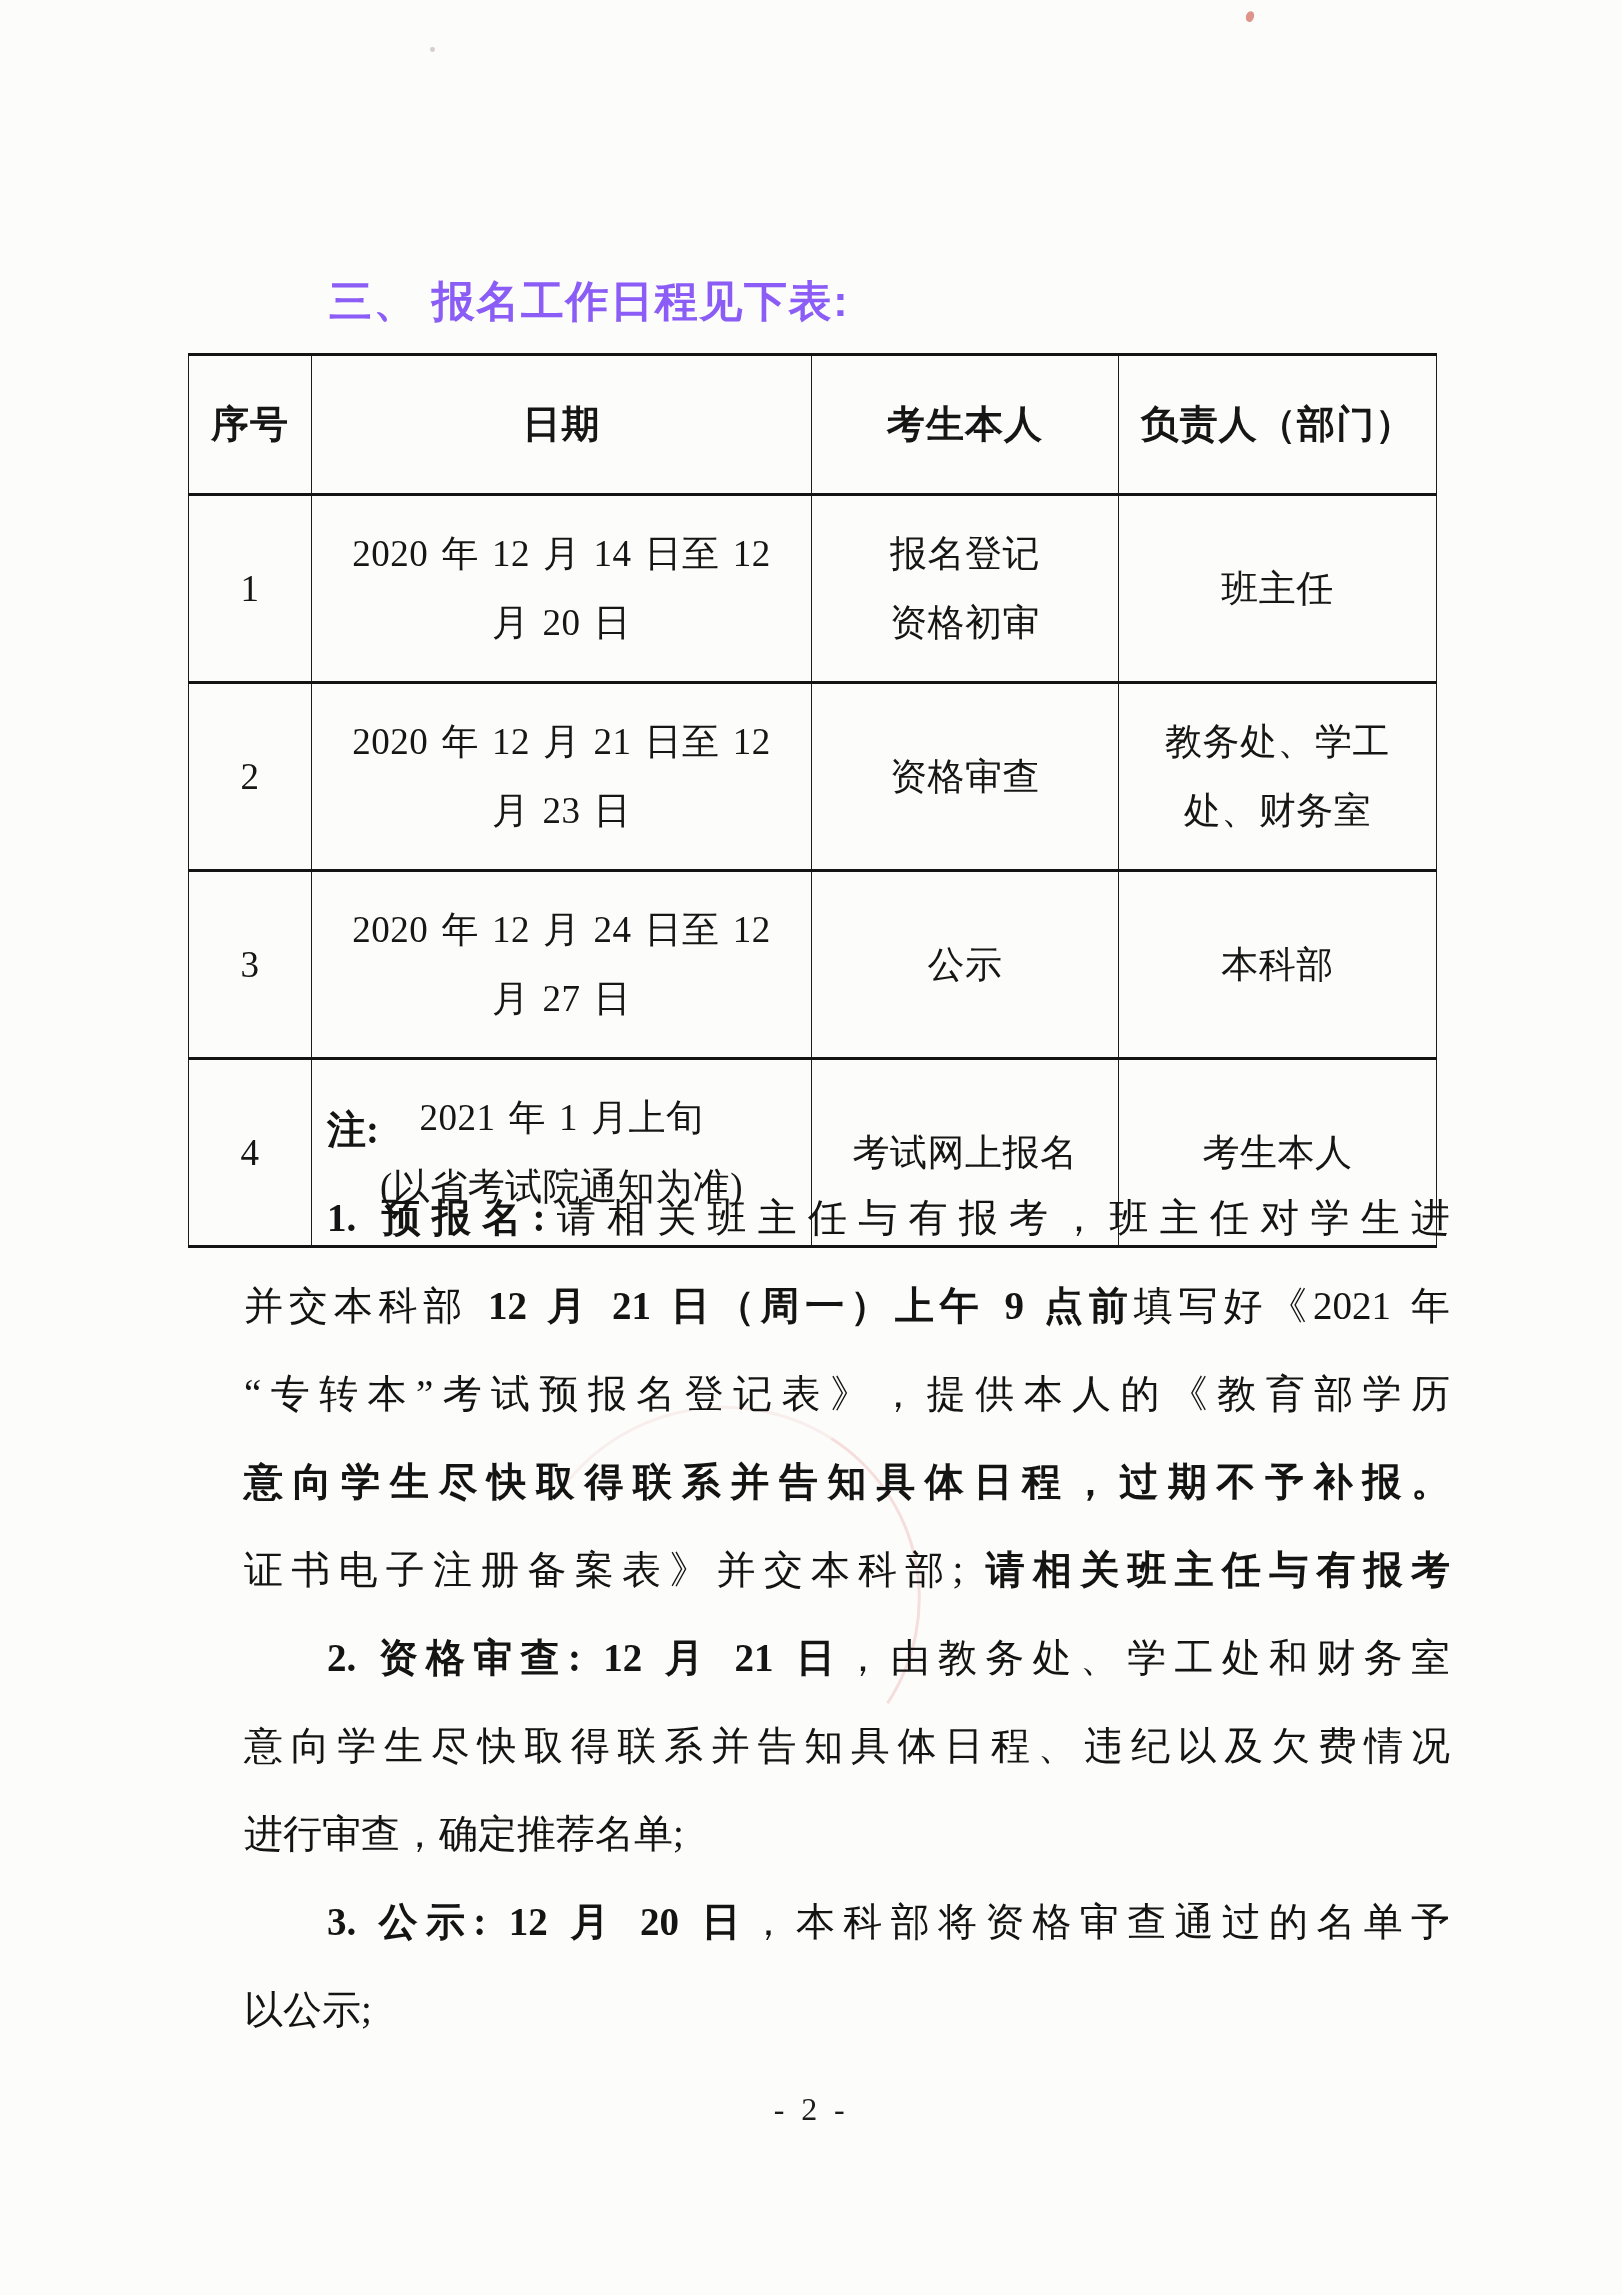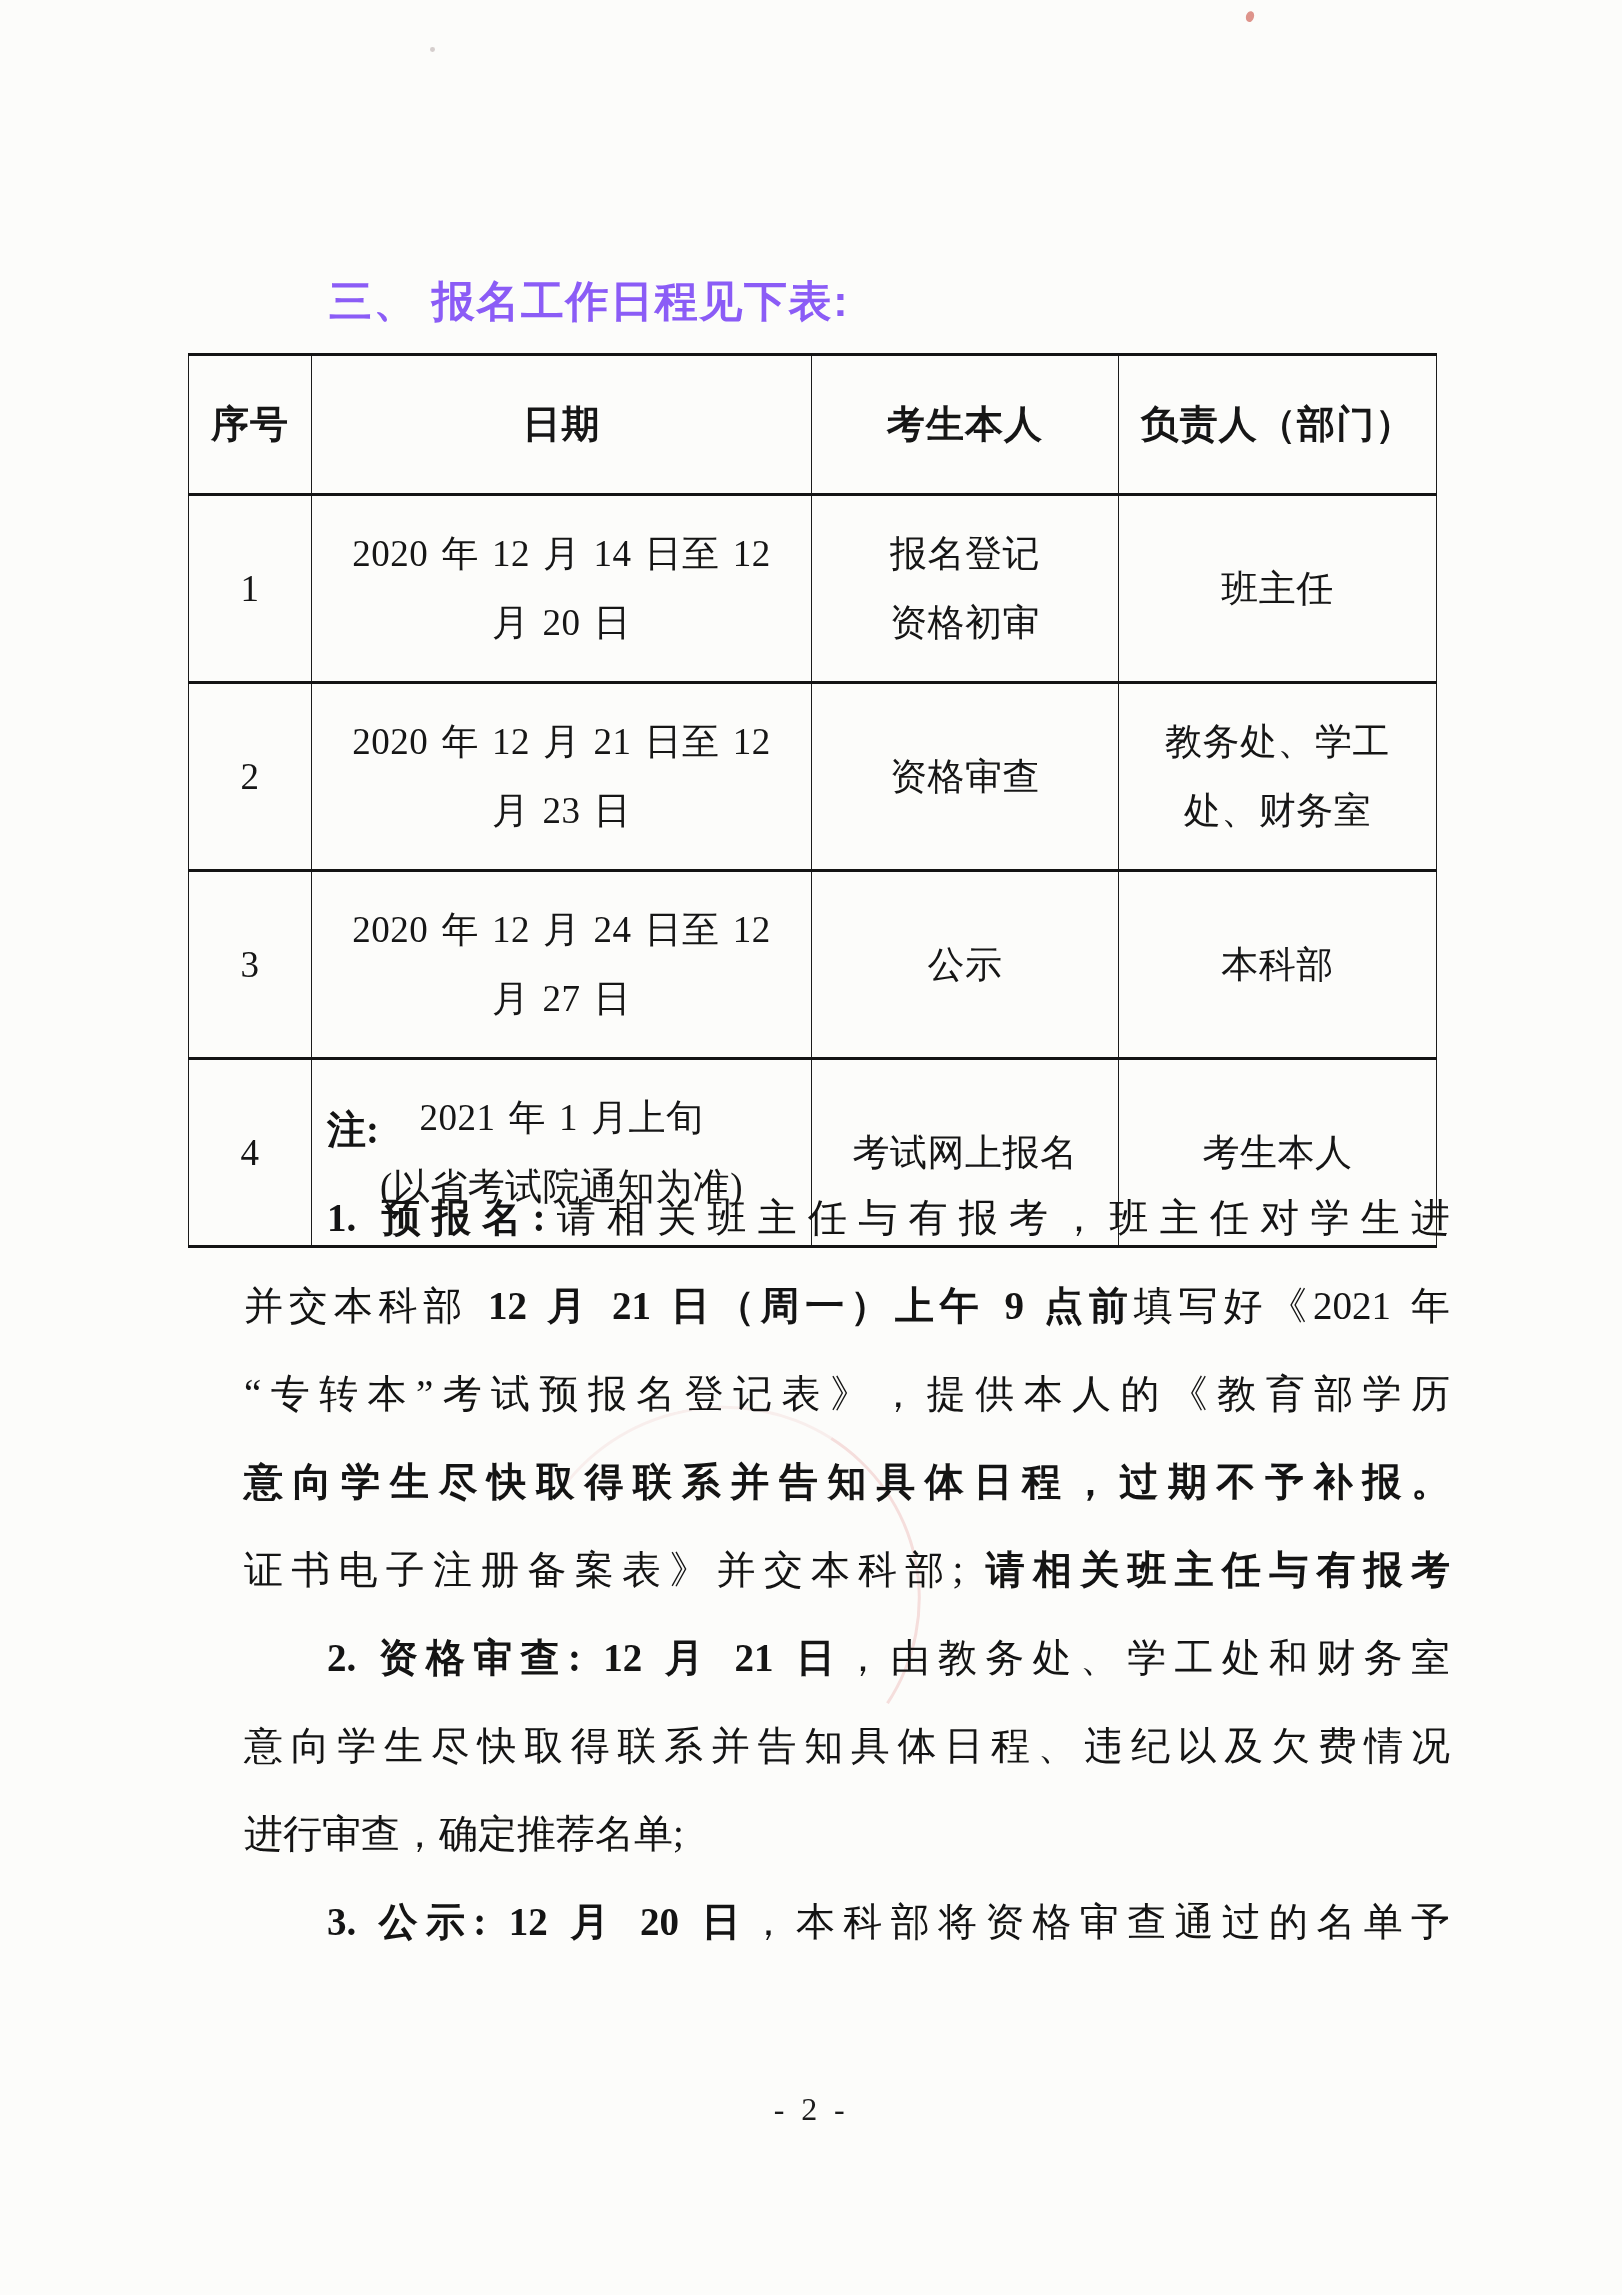--- a/index.html
+++ b/index.html
@@ -216,16 +216,19 @@
   </p>
   <p class="note-line">
     <span>意向学生尽快取得联系并告知具体日程、违纪以及欠费情况</span>
   </p>
   <p class="note-line short">
     <span>进行审查，确定推荐名单;</span>
   </p>
   <p class="note-line indent">
     <span class="seg-b">3. 公示: 12 月 20 日</span><span>，本科部将资格审查通过的名单予</span>
   </p>
+  <p class="note-line short">
+    <span>以公示;</span>
+  </p>
 </div>
 
 <div class="page-number">- 2 -</div>
 
 
 </body></html>

